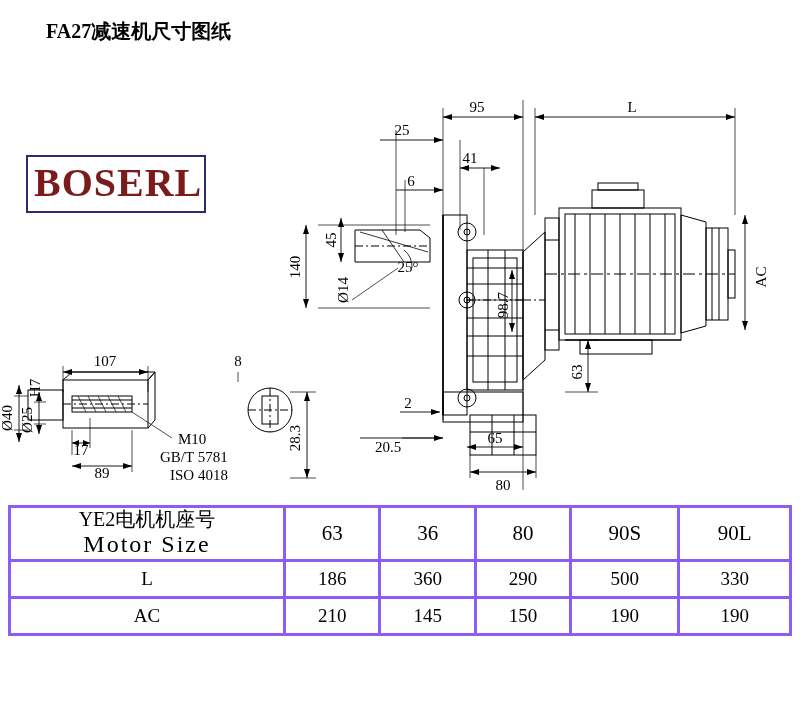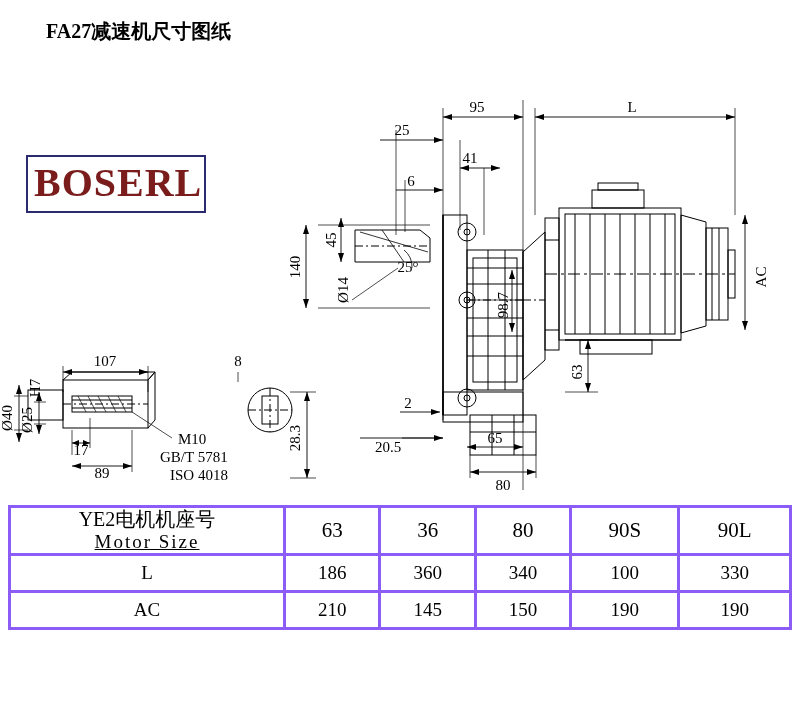--- a/index.html
+++ b/index.html
@@ -48,21 +48,21 @@
   }
   .spec-table td{
     border:3px solid #8b5cf6;
     text-align:center;
     font-size:19px;
     height:34px;
     padding:0;
   }
   .spec-table td.first{width:272px;}
   .spec-table .hdr-cn{font-size:20px;line-height:1.15;}
-  .spec-table .hdr-en{font-size:19px;letter-spacing:2px;line-height:1.15;text-decoration:underline;}
+  .spec-table .hdr-en{font-size:24px;letter-spacing:2px;line-height:1.15;}
   .spec-table td.hdr-num{font-size:21px;}
 </style>
 </head>
 <body>
 
 <div class="title">FA27减速机尺寸图纸</div>
 
 <div class="logo-box">
   <div class="frame"></div>
   <div class="logo-text">BOSERL</div>
@@ -317,22 +317,22 @@
       <td class="hdr-num">63</td>
       <td class="hdr-num">36</td>
       <td class="hdr-num">80</td>
       <td class="hdr-num">90S</td>
       <td class="hdr-num">90L</td>
     </tr>
     <tr>
       <td class="first">L</td>
       <td>186</td>
       <td>360</td>
-      <td>340</td>
-      <td>100</td>
+      <td>290</td>
+      <td>500</td>
       <td>330</td>
     </tr>
     <tr>
       <td class="first">AC</td>
       <td>210</td>
       <td>145</td>
       <td>150</td>
       <td>190</td>
       <td>190</td>
     </tr>

